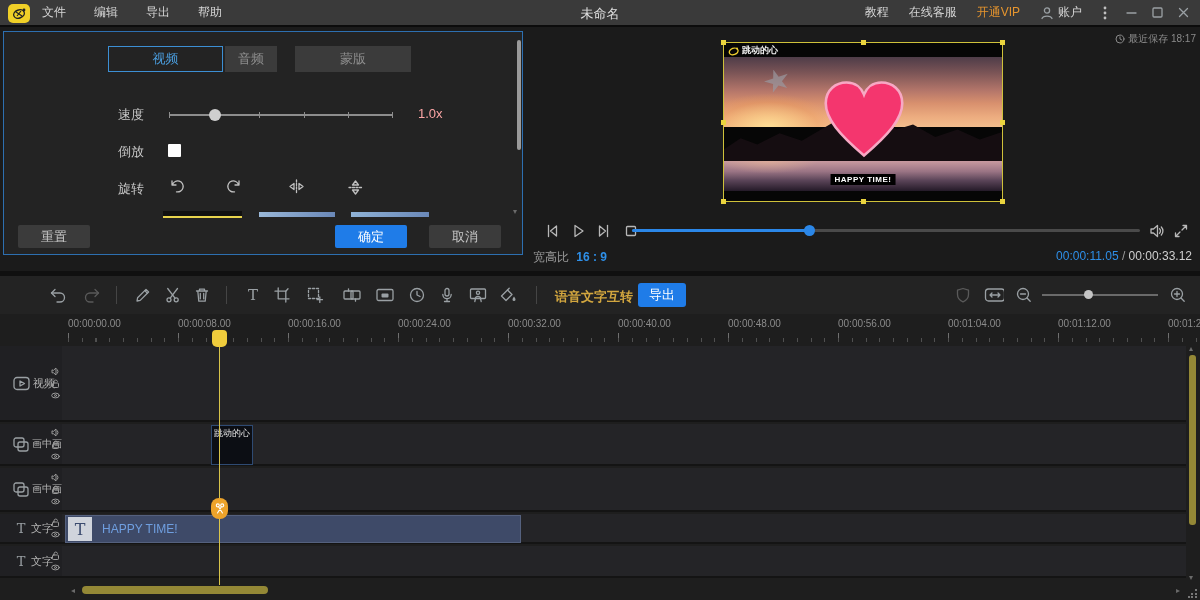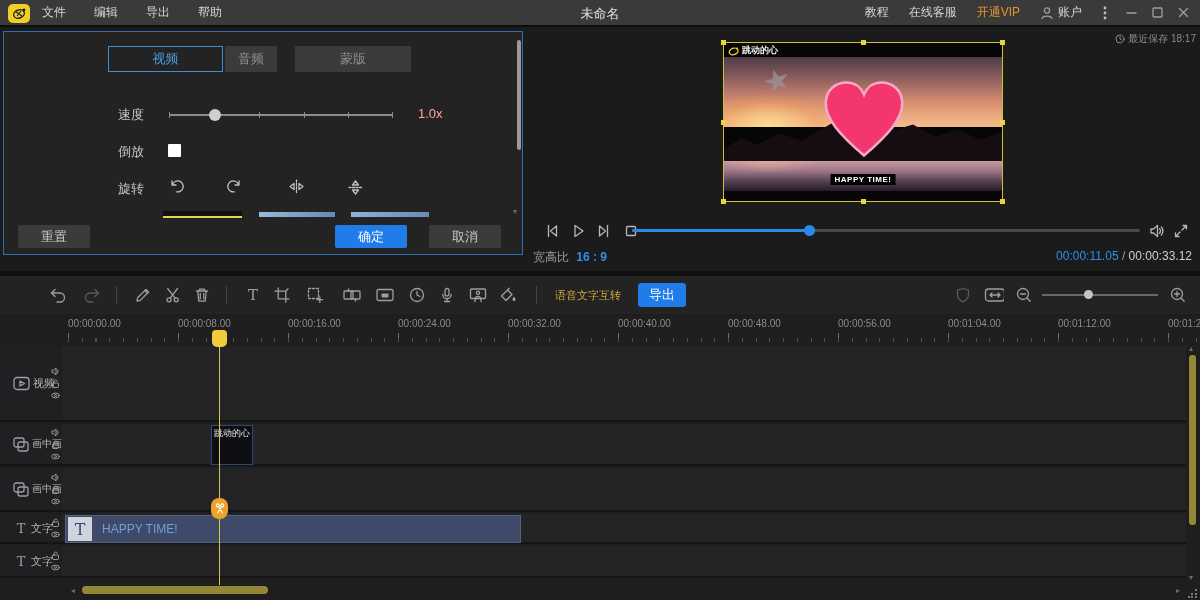--- a/index.html
+++ b/index.html
@@ -353,21 +353,21 @@
       </svg>
     </div>
   <div class="tbtn" style="left:498px">
     <svg width="20" height="18" class="ico">
         <path d="M3.5 10 L9.5 4 L14 8.5 L8 14.5 Z"></path>
         <path d="M9.5 4 L11.2 2.3"></path>
         <path d="M16 10.5 c1 1.6 1.5 2.3 1.5 3.1 a1.5 1.5 0 0 1 -3 0 c0 -.8 .5 -1.5 1.5 -3.1 Z" fill="#9aa0a4" stroke="none"></path>
       </svg>
     </div>
   <div class="vdiv" style="left:536px"></div>
-  <div class="ab gold" style="left:555px;top:12px;font-size:11px;font-weight:normal">语音文字互转</div>
+  <div class="ab gold" style="left:555px;top:12px;font-size:13px;font-weight:bold">语音文字互转</div>
   <div class="ab" style="left:638px;top:7px;width:48px;height:24px;background:#1f7ce8;border-radius:3px;display:flex;align-items:center;justify-content:center;font-size:13px;color:#fff">导出</div>
   <div class="tbtn" style="left:953px">
     <svg width="16" height="18" class="ico ico-dim">
         <path d="M8 2.5 L13.5 4.2 V8.5 C13.5 12.2 11 14.5 8 15.8 C5 14.5 2.5 12.2 2.5 8.5 V4.2 Z"></path>
       </svg>
     </div>
   <div class="tbtn" style="left:984px">
     <svg width="22" height="18" class="ico">
         <rect x="1.5" y="3" width="19" height="12" rx="3"></rect>
         <path d="M6 9 H16 M8 7 L6 9 L8 11 M14 7 L16 9 L14 11"></path>

